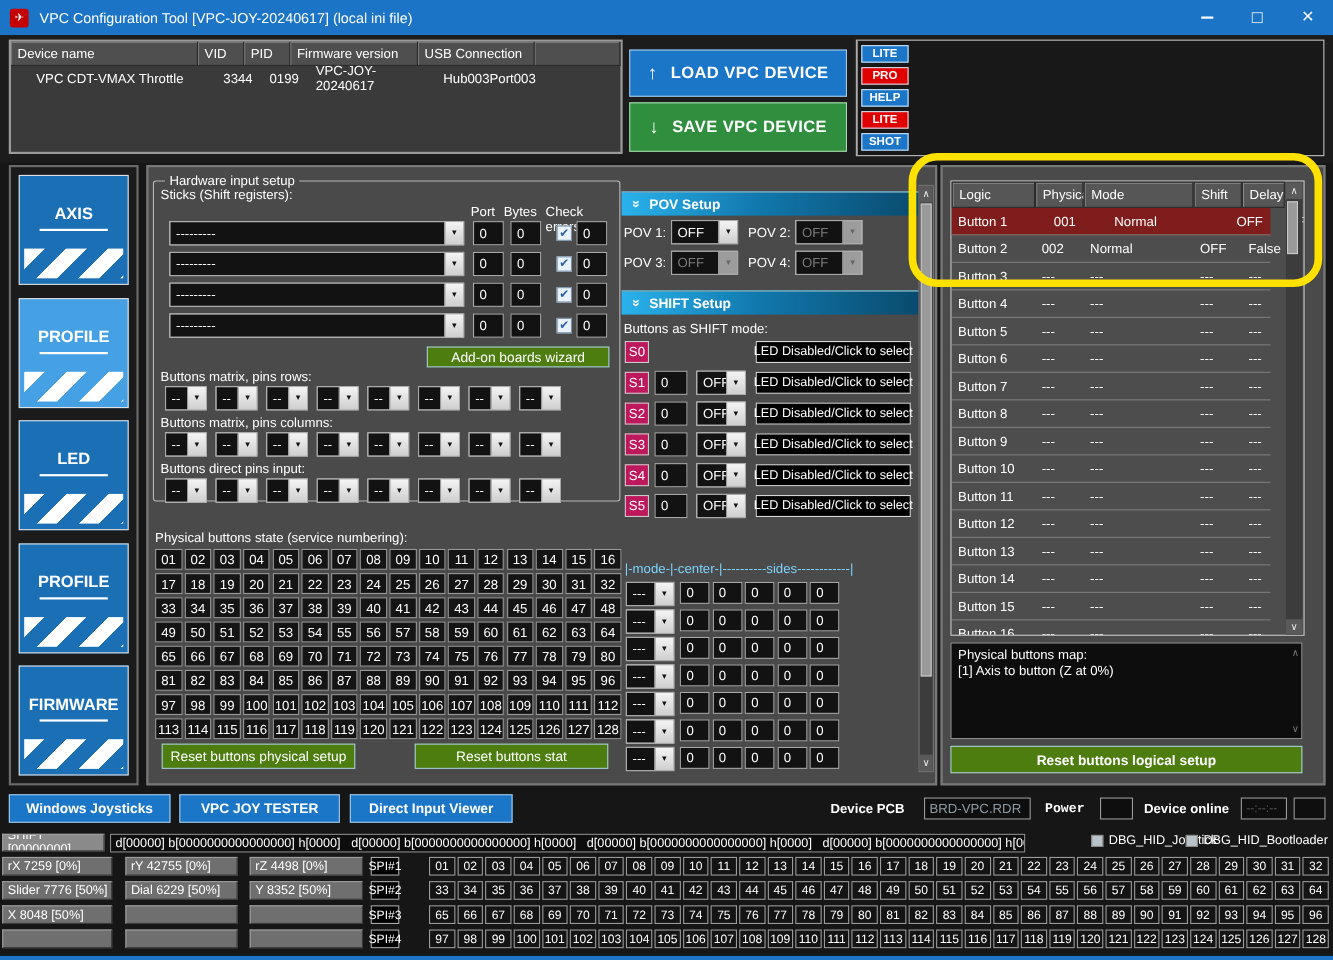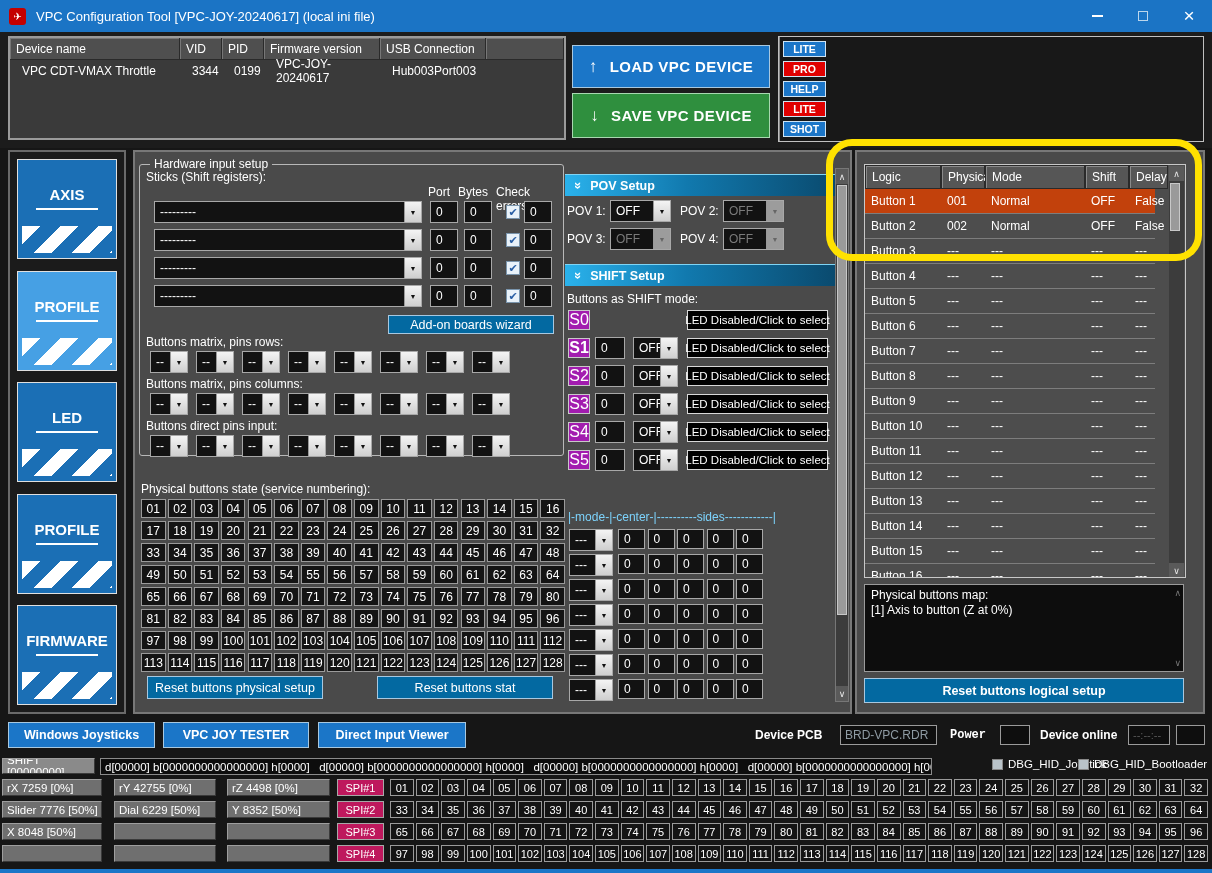--- a/index.html
+++ b/index.html
@@ -16,21 +16,21 @@
   .win-btn { width:46px; display:flex; align-items:center; justify-content:center; font-size:17px; }
   .max-glyph { width:10px; height:10px; border:1px solid #bcd6ec; display:block; }
   .min-glyph { width:11px; height:0; border-top:2px solid #fff; display:block; }
   
   .header { position:absolute; left:0; top:32px; width:100%; height:116px; background:#1c1c1c; }
   .device-table { position:absolute; left:8px; top:4px; width:558px; height:104px;
                   border:2px solid #9a9a9a; background:#3a3a3a; }
   .dt-grid { display:grid; grid-template-columns:170px 42px 42px 116px 106px 1fr; }
   .dt-hcell { height:22px; background:#4f4f4f; border-right:1px solid #2a2a2a; border-bottom:1px solid #2a2a2a;
               box-shadow:inset 1px 1px 0 #777; font-size:12px; display:flex; align-items:center; padding-left:6px; }
-  .dt-cell { height:21px; font-size:12px; display:flex; align-items:center; padding-left:12px; color:#fff; }
+  .dt-cell { height:21px; font-size:12px; display:flex; align-items:center; padding-left:23px; color:#fff; }
   .hdr-btn { position:absolute; display:flex; align-items:center; justify-content:center; gap:12px;
              font-weight:bold; font-size:15px; letter-spacing:0.4px; border:1px solid #a8c8e0; cursor:pointer; }
   .hdr-btn .arrow { font-size:17px; font-weight:bold; }
   #load-btn { left:572px; top:13px; width:198px; height:43px; background:#1b76c8; }
   #save-btn { left:572px; top:61px; width:198px; height:45px; background:#2f8f3e; border-color:#a8d8b0; }
   .brand-box { position:absolute; left:778px; top:4px; width:426px; height:106px; border:1px solid #c0c0c0;
                background:#181818; display:flex; }
   .brand-left { flex:1; display:flex; align-items:center; justify-content:center; gap:4px; overflow:hidden; }
   .brand-text { display:flex; flex-direction:column; align-items:center; }
   .virpil-row { display:flex; align-items:flex-start; }
@@ -67,51 +67,51 @@
   .dd { display:flex; height:22px; border:1px solid #a8a8a8; background:#e8e8e8; cursor:pointer; }
   .dd-val { background:#121212; color:#fff; font-size:12px; display:flex; align-items:center; padding-left:5px; height:100%; }
   .dd-btn { width:17px; display:flex; align-items:center; justify-content:center; font-size:7px; color:#111;
             background:linear-gradient(#f4f4f4,#cfcfcf); border-left:1px solid #999; }
   .dd.dis .dd-val { color:#7a7a7a; }
   .dd.dis .dd-btn { background:#9c9c9c; color:#666; }
   .inputbox { background:#121212; border:1px solid #a8a8a8; color:#fff; font-size:12px; height:22px;
               display:flex; align-items:center; padding-left:5px; }
   .chk { width:14px; height:14px; background:#e9f2fa; border:1px solid #7a95ad; color:#2a5fa5; font-size:11px;
          line-height:12px; text-align:center; cursor:pointer; }
-  .bluebtn { background:#0369a1; border:1px solid #a8c8e0; color:#fff; display:flex; align-items:center;
+  .bluebtn { background:#4d7c0f; border:1px solid #a8c8e0; color:#fff; display:flex; align-items:center;
              justify-content:center; font-size:12.5px; cursor:pointer; }
   .pin-row { position:absolute; display:flex; gap:8px; }
   .pcell { width:24.6px; height:19px; background:#141414; border:1px solid #9a9a9a; color:#fff; font-size:12px;
            display:flex; align-items:center; justify-content:center; cursor:pointer; }
   #phys-grid { position:absolute; left:6px; top:347px; width:424px; display:grid;
                grid-template-columns:repeat(16,1fr); column-gap:2px; row-gap:3px; }
   
   .sechdr { position:absolute; left:430px; width:271px; height:22px;
             background:linear-gradient(to right,#2ab2ec 0%,#1179ae 45%,#0a4a6e 100%);
             border-top:1px solid #7fd4f4; display:flex; align-items:center; font-size:12.5px; font-weight:600; }
   .chev { display:inline-block; transform:rotate(90deg); font-size:13px; margin:0 8px 0 10px; font-weight:bold; }
-  .sbox { position:absolute; background:#a21caf; border:1px solid #c8c8c8; color:#fff; font-size:16px;
+  .sbox { position:absolute; background:#be185d; border:1px solid #c8c8c8; color:#fff; font-size:12px;
           display:flex; align-items:center; justify-content:center; height:20px; }
   .ledbox { position:absolute; background:#000; border:1px solid #d8d8d8; color:#fff; font-size:11.5px;
             height:20px; display:flex; align-items:center; justify-content:center; white-space:nowrap; cursor:pointer; }
   .mono-hdr { position:absolute; left:433px; font-size:12px; color:#7dd3fc; white-space:pre; }
   .alps-row { position:absolute; left:434px; display:flex; height:20px; }
   
   .scrollbar { position:absolute; width:14px; background:#3c3c3c; border:1px solid #777; }
   .sb-arrow { position:absolute; left:0; width:100%; height:15px; display:flex; align-items:center;
               justify-content:center; font-size:9px; color:#e8e8e8; background:#5a5a5a; cursor:pointer; }
   .sb-thumb { position:absolute; left:1px; width:10px; background:#9a9a9a; border:1px solid #c8c8c8; cursor:pointer; }
   
   .ltable-wrap { position:absolute; left:7px; top:12px; width:322px; height:414px; border:1px solid #c8c8c8;
                  overflow:hidden; background:#4d4d4d; }
   .lt-grid { display:grid; grid-template-columns:76px 44px 100px 44px 1fr; width:290px; }
   .lt-hcell { height:24px; background:#565656; border:1px solid #2a2a2a; box-shadow:inset 1px 1px 0 #8a8a8a;
               font-size:12px; display:flex; align-items:center; padding-left:6px; }
   .lt-row { border-bottom:1px solid #7d7d7d; cursor:pointer; }
-  .lt-row.selected { background:#c2410c; }
+  .lt-row.selected { background:#7f1d1d;gap:11px; }
   .lt-cell { height:24px; font-size:12px; display:flex; align-items:center; padding-left:6px; }
   #lt-scroll { position:absolute; right:1px; top:1px; width:15px; height:412px; background:#3c3c3c; }
   .mapbox { position:absolute; left:7px; top:432px; width:320px; height:88px; background:#0d0d0d;
             border:1px solid #9a9a9a; padding:3px 6px; }
   .map-line { font-size:12px; line-height:15px; color:#fff; white-space:pre; }
   .map-arrows { position:absolute; right:2px; font-size:9px; color:#777; }
   
   .tb-btn { position:absolute; top:722px; height:26px; background:#1b76c8; border:1px solid #a8c8e0;
             color:#fff; font-weight:bold; font-size:12.5px; display:flex; align-items:center;
             justify-content:center; cursor:pointer; }
@@ -120,21 +120,21 @@
             font-size:12px; display:flex; align-items:center; padding-left:4px; }
   
   .st-cell { position:absolute; height:17px; background:#6f6f6f; border:1px solid #9e9e9e;
              border-bottom-color:#3a3a3a; border-right-color:#3a3a3a; font-size:11.5px; color:#fff;
              display:flex; align-items:center; padding-left:4px; overflow:hidden; }
   .stream { position:absolute; left:100px; top:758px; width:832px; height:17px; background:#0d0d0d;
             border:1px solid #8a8a8a; color:#fff; font-size:11.5px; display:flex; align-items:center;
             padding-left:4px; white-space:pre; overflow:hidden; }
   .dbg { position:absolute; top:758px; display:flex; align-items:center; gap:5px; font-size:11.5px; color:#fff; }
   .dbgbox { width:11px; height:11px; background:#b9c3c9; border:1px solid #888; }
-  .spilabel { position:absolute; height:17px; width:47px; background:#be185d; border:1px solid #a8a8a8;
+  .spilabel { position:absolute; height:17px; width:26px; background:#000000; border:1px solid #a8a8a8;
               font-size:11px; color:#fff; display:flex; align-items:center; justify-content:center; }
   .spigrid { position:absolute; left:390px; width:818px; display:grid; grid-template-columns:repeat(32,1fr);
              gap:2px; }
   .spicell { height:17px; background:#141414; border:1px solid #9a9a9a; color:#fff; font-size:11px;
              display:flex; align-items:center; justify-content:center; }
   
   .annotation { position:absolute; left:826px; top:139px; width:376px; height:122px; border:7px solid #ffe100;
                 border-radius:26px; z-index:60; pointer-events:none; }
 </style>
 </head>
@@ -554,21 +554,21 @@
           <div class="dd-val" style="width: 42px;">OFF</div>
           <div class="dd-btn">▼</div>
         </div>
         <div class="panel-label" style="position: absolute; left: 545px; top: 80px;">POV 4:</div>
         <div class="dd dis" style="position: absolute; left: 588px; top: 76px;">
           <div class="dd-val" style="width: 42px;">OFF</div>
           <div class="dd-btn">▼</div>
         </div>
         <div class="sbox" style="position: absolute; left: 433px; top: 158px; width: 22px; height: 20px;">S0</div>
         <div class="ledbox" style="position: absolute; left: 552px; top: 158px; width: 141px; height: 20px;">LED Disabled/Click to select</div>
-        <div class="sbox" style="position: absolute; left: 433px; top: 186px; width: 22px; height: 20px; font-weight: bold;">S1</div>
+        <div class="sbox" style="position: absolute; left: 433px; top: 186px; width: 22px; height: 20px;">S1</div>
         <div class="inputbox" style="width: 30px; position: absolute; left: 460px; top: 185px; height: 22px;">0</div>
         <div class="dd" style="position: absolute; left: 498px; top: 185px;">
           <div class="dd-val" style="width: 26px;">OFF</div>
           <div class="dd-btn">▼</div>
         </div>
         <div class="ledbox" style="position: absolute; left: 552px; top: 186px; width: 141px; height: 20px;">LED Disabled/Click to select</div>
         <div class="sbox" style="position: absolute; left: 433px; top: 214px; width: 22px; height: 20px;">S2</div>
         <div class="inputbox" style="width: 30px; position: absolute; left: 460px; top: 213px; height: 22px;">0</div>
         <div class="dd" style="position: absolute; left: 498px; top: 213px;">
           <div class="dd-val" style="width: 26px;">OFF</div>

